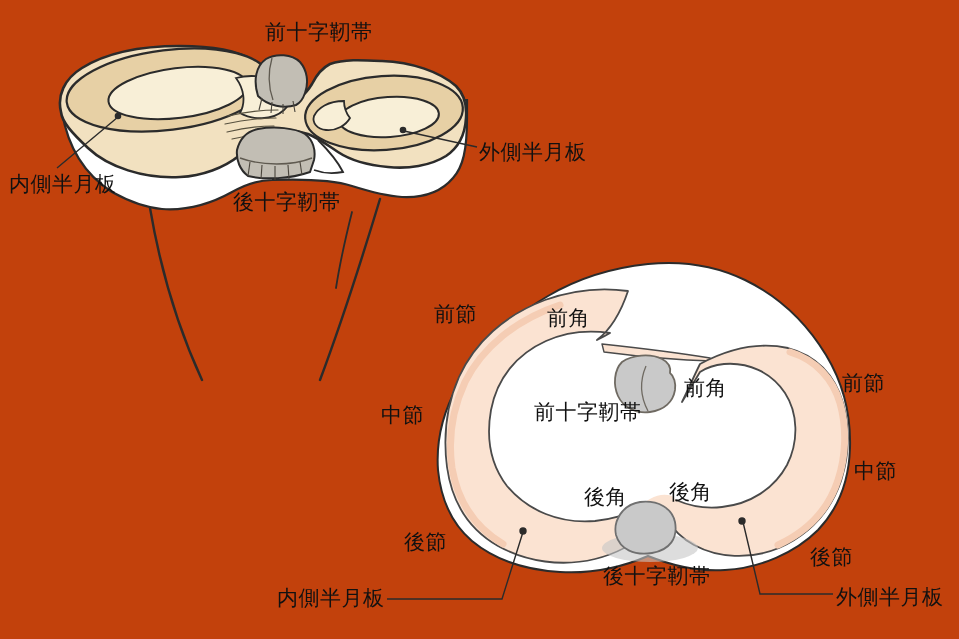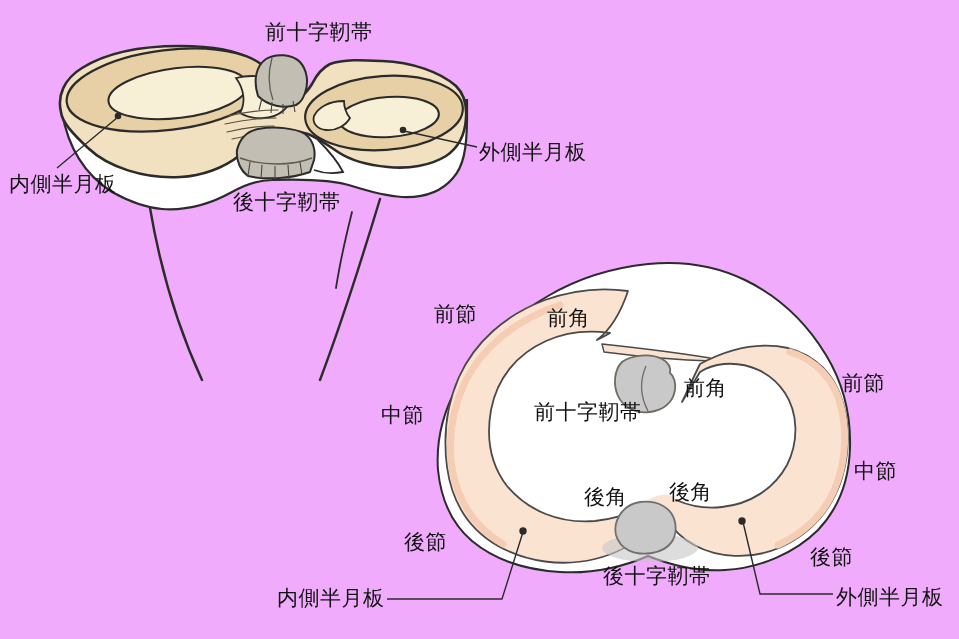--- a/index.html
+++ b/index.html
@@ -1,16 +1,16 @@
 <!DOCTYPE html>
 <html><head>
 <meta charset="utf-8">
 <style>
   html,body{margin:0;padding:0;background:#fff;}
-  .canvas{position:relative;width:959px;height:639px;background:#f0abfc;overflow:hidden;
+  .canvas{position:relative;width:959px;height:639px;background:#c2410c;overflow:hidden;
           font-family:"DejaVu Sans",sans-serif;}
   svg{position:absolute;left:0;top:0;}
   .label{position:absolute;font-size:21px;line-height:1.15;color:#111;
          white-space:nowrap;letter-spacing:.5px;font-family:"DejaVu Sans",sans-serif;}
 </style>
 </head>
 <body>
 
 <div class="canvas">
 

